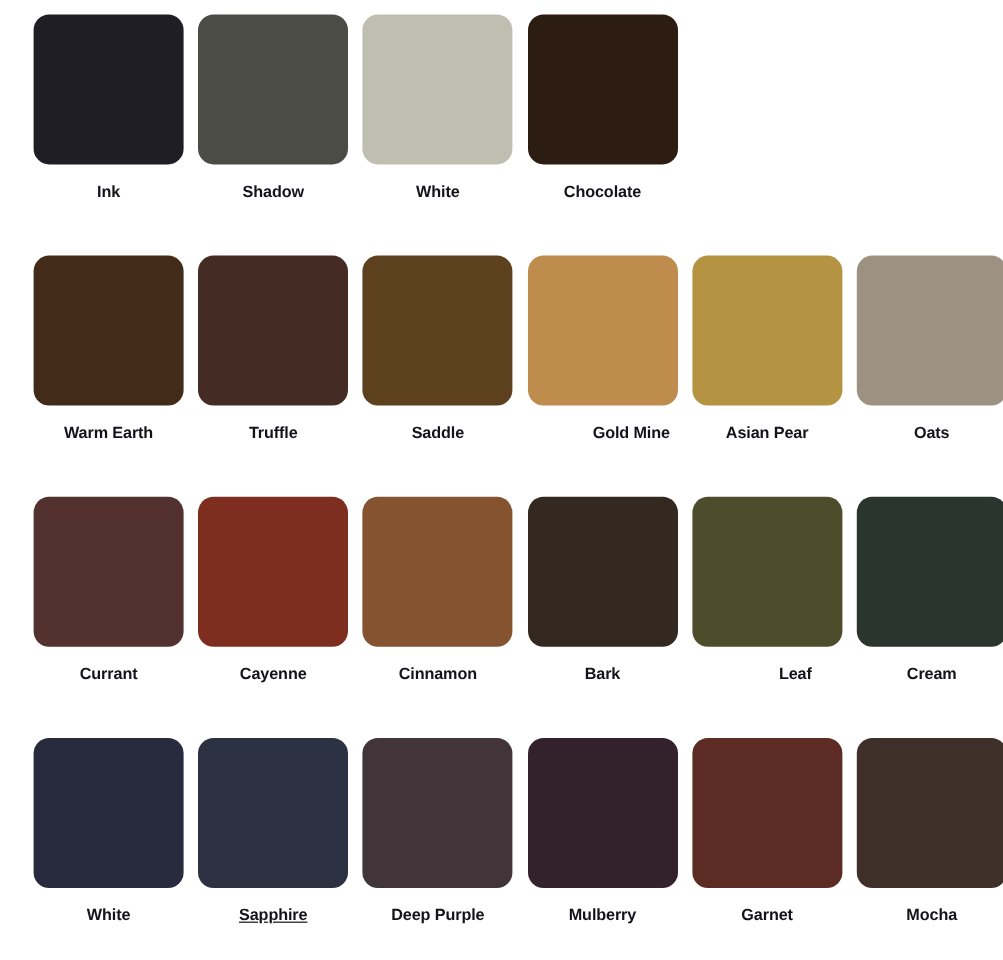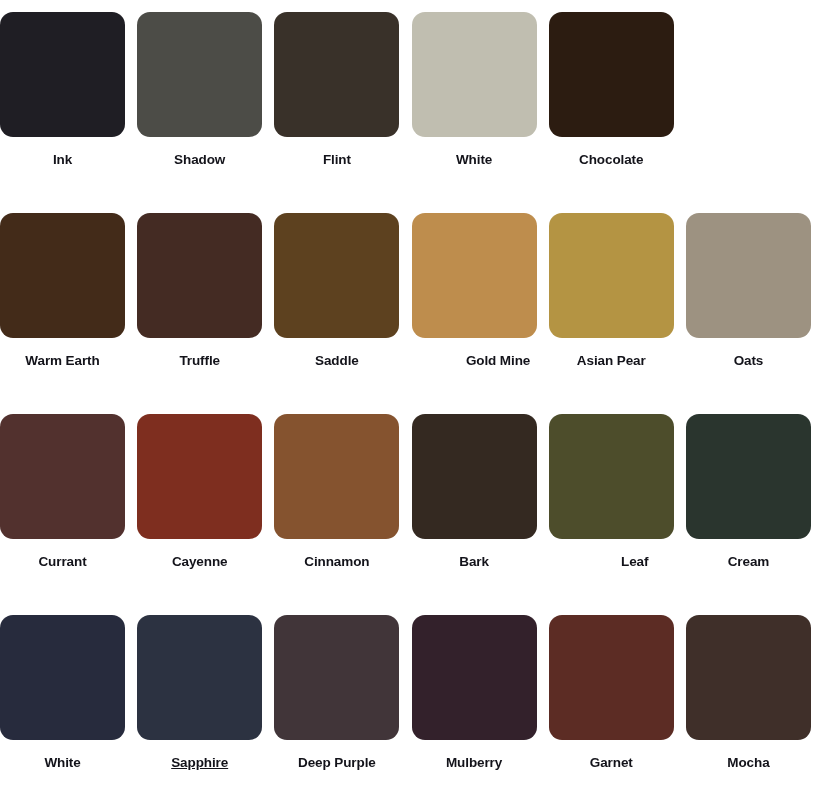--- a/index.html
+++ b/index.html
@@ -11,21 +11,21 @@
     height: 800px;
     background: #ffffff;
     font-family: "Liberation Sans", sans-serif;
     overflow: hidden;
   }
 
   .palette {
     width: 836px;
     height: 800px;
     box-sizing: border-box;
-    padding: 12px 12px 0 0;
+    padding: 12px 12px 0 28px;
     display: flex;
     flex-direction: column;
   }
 
   .palette-row {
     display: flex;
     flex-direction: row;
     height: 201px;
     flex: 0 0 auto;
   }
@@ -66,24 +66,20 @@
 <div class="palette">
 
   <div class="palette-row">
     <div class="swatch-cell">
       <div class="swatch-chip" style="background-color: rgb(31, 30, 36);"></div>
       <div class="swatch-label" style="color: rgb(19, 19, 26);">Ink</div>
     </div>
     <div class="swatch-cell">
       <div class="swatch-chip" style="background-color: rgb(76, 76, 71);"></div>
       <div class="swatch-label" style="color: rgb(19, 19, 26);">Shadow</div>
-    </div>
-    <div class="swatch-cell">
-      <div class="swatch-chip" style="background-color: rgb(57, 49, 41);"></div>
-      <div class="swatch-label" style="color: rgb(19, 19, 26);">Flint</div>
     </div>
     <div class="swatch-cell">
       <div class="swatch-chip" style="background-color: rgb(192, 190, 176);"></div>
       <div class="swatch-label" style="color: rgb(19, 19, 26);">White</div>
     </div>
     <div class="swatch-cell">
       <div class="swatch-chip" style="background-color: rgb(44, 28, 17);"></div>
       <div class="swatch-label" style="color: rgb(19, 19, 26);">Chocolate</div>
     </div>
   </div>

